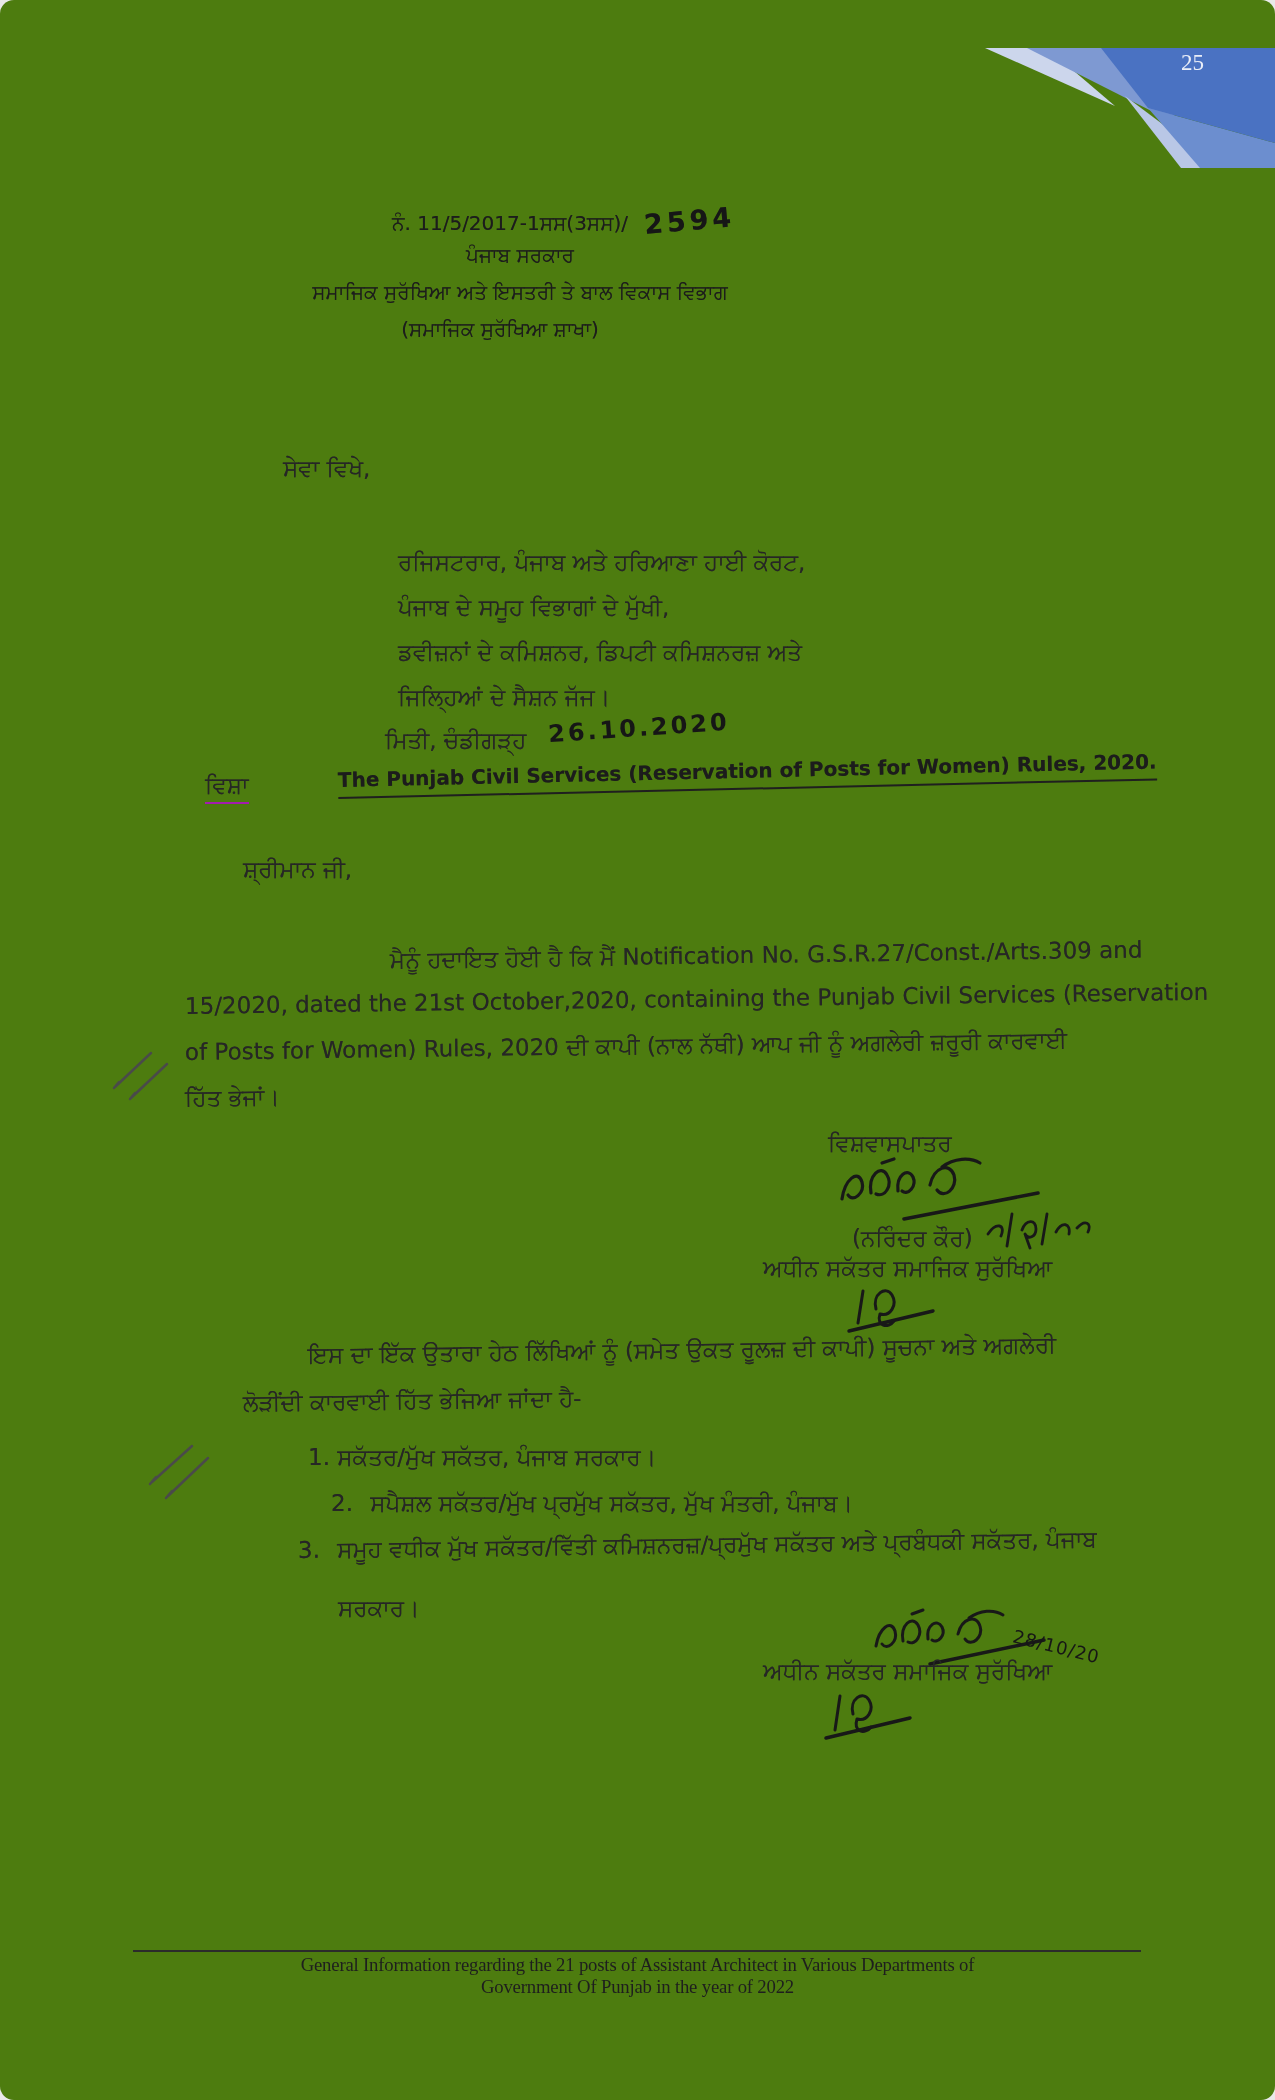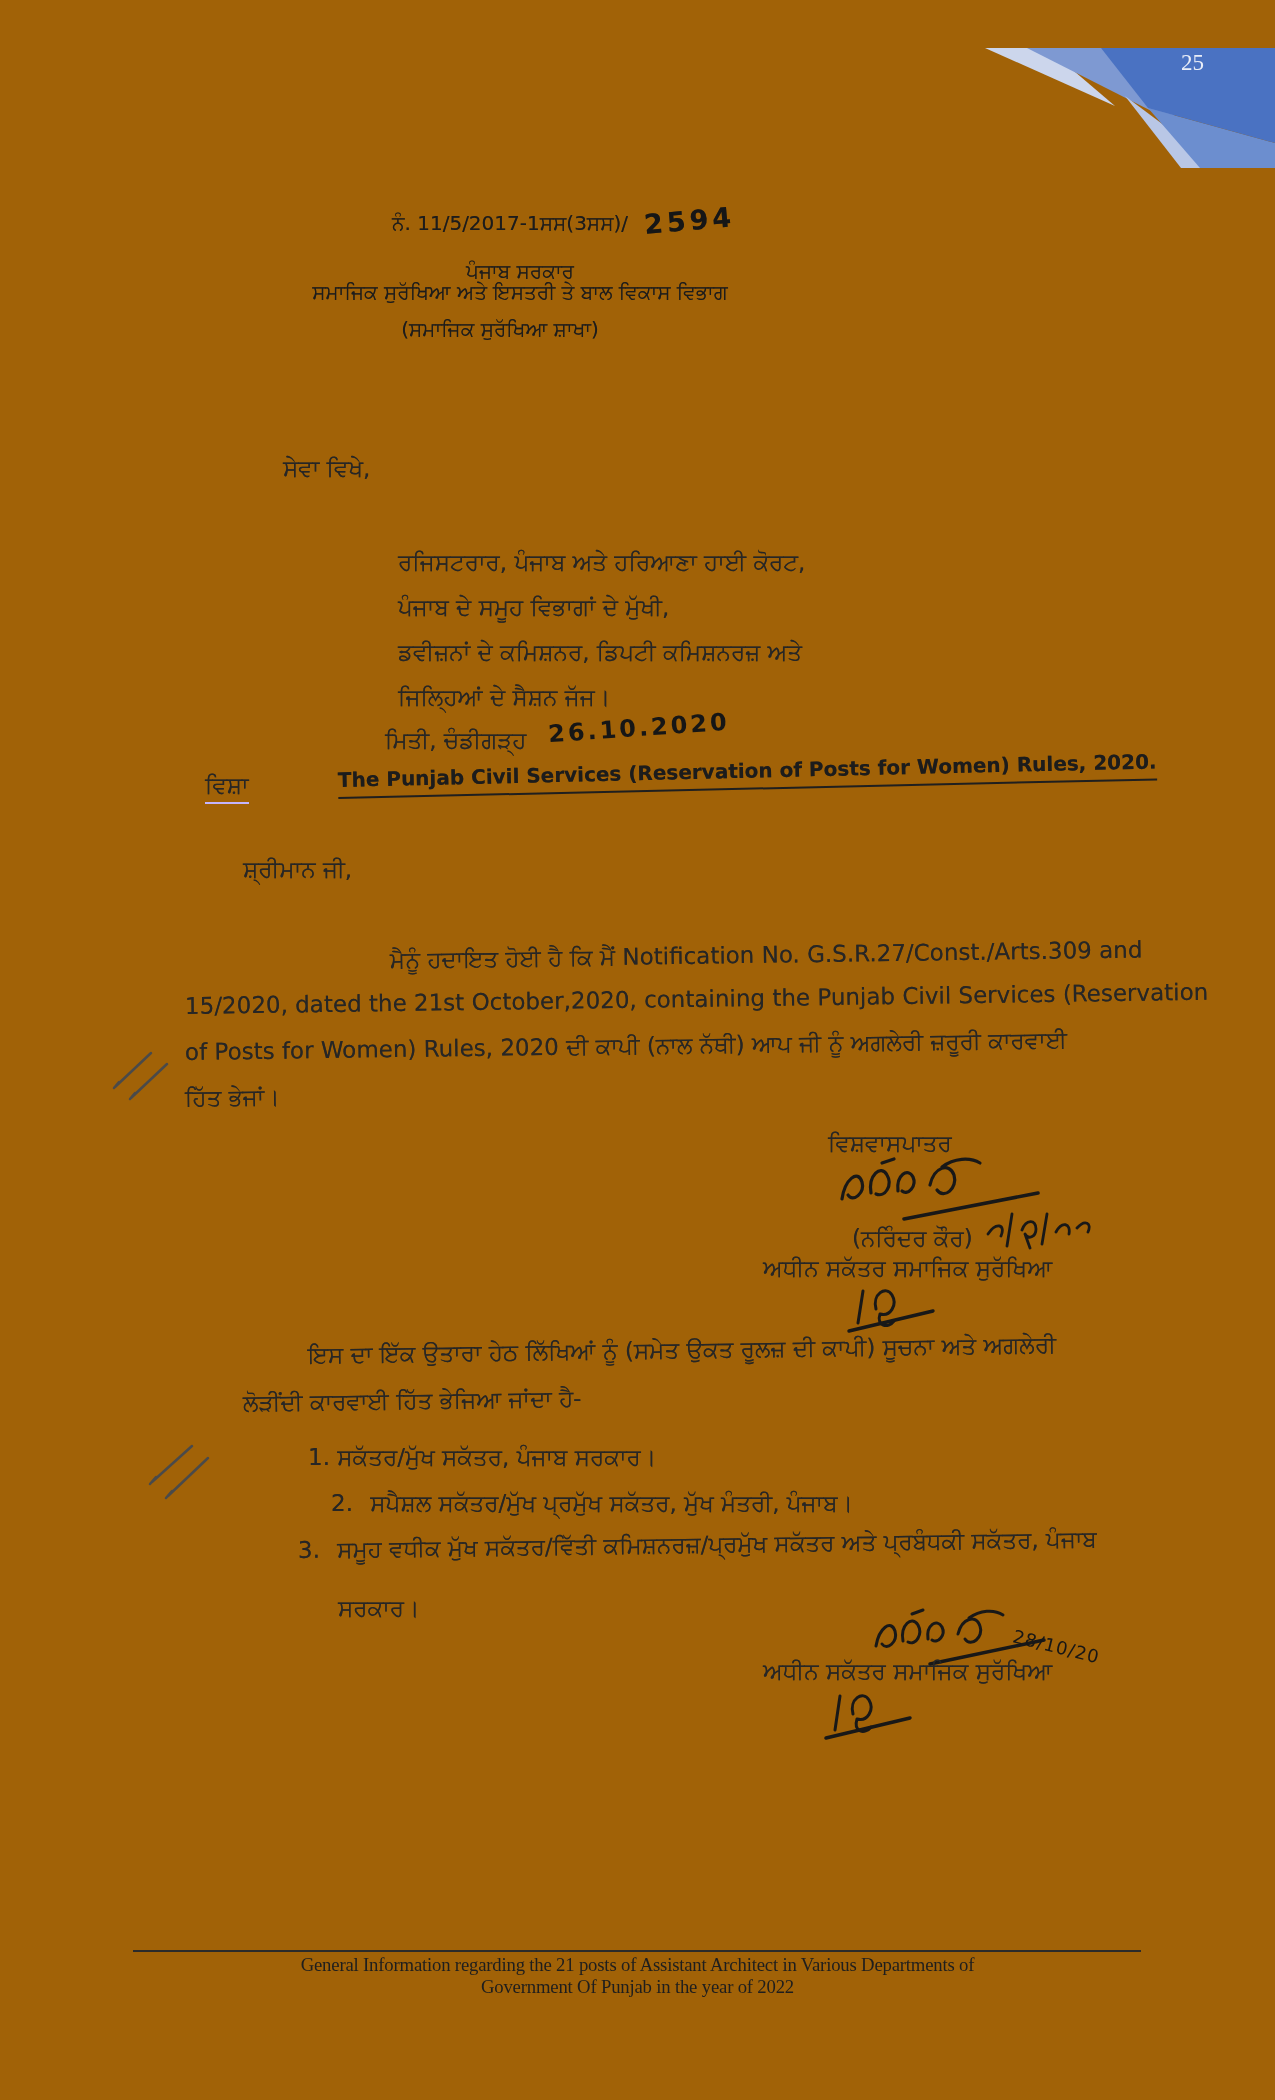--- a/index.html
+++ b/index.html
@@ -1,36 +1,36 @@
 <!DOCTYPE html>
 <html><head>
 <meta charset="utf-8">
 <style>
   html,body{margin:0;padding:0;background:#e9e9e9;}
   .page{
     position:relative; width:1275px; height:2100px; margin:0 auto;
-    background:#a16207; overflow:hidden;
-    font-family:"Liberation Serif", serif; color:#222;
+    background:#4d7c0f; overflow:hidden;
+    font-family:"Liberation Serif", serif; color:#222;border-radius:14px;
   }
   .pa{position:absolute; white-space:nowrap;}
   .title{
     font-family:"Liberation Serif", serif; font-weight:bold;
     font-size:28px; color:#1d1d1d; letter-spacing:.2px;
   }
   
   .guru{
     font-family:"DejaVu Sans", sans-serif; font-size:23px; color:#262626;
     text-shadow:0 0 .5px rgba(35,35,35,.65);
   }
   .typed{
     font-family:"DejaVu Sans", sans-serif; font-size:20px; color:#1c1c1c;
     text-shadow:0 0 .4px rgba(30,30,30,.6);
   }
   .subject-underline{border-bottom:2px solid #1f1f1f; padding-bottom:5px;}
-  .label-underline{border-bottom:2px solid #c4b5fd; padding-bottom:3px;}
+  .label-underline{border-bottom:2px solid #a21caf; padding-bottom:3px;}
   .hand{
     font-family:"DejaVu Sans", sans-serif; color:#161616; font-weight:bold;
   }
   .tilt1{transform:rotate(-1.3deg); transform-origin:left center;}
   .tilt2{transform:rotate(-.8deg); transform-origin:left center;}
   .recipients div{line-height:45px;}
   .footer-text{
     font-family:"Liberation Serif", serif; font-size:19.5px; color:#1e1e1e;
     letter-spacing:-.2px;
   }
@@ -53,21 +53,21 @@
     <polygon points="163,60 290,95 290,120 215,120" fill="#6c8ecf"></polygon>
     <polygon points="116,0 290,0 290,95 163,60" fill="#4a72c2"></polygon>
   </svg>
   <div class="pa pgnum" style="left:1181px; top:50px;">25</div>
 
 
   <div class="pa typed" style="left:392px; top:205px;">
     <span>ਨੰ. 11/5/2017-1ਸਸ(3ਸਸ)/</span>
     <span class="hand" style="display:inline-block; font-size:27px; letter-spacing:4px; margin-left:10px; transform:rotate(-5deg);">2594</span>
   </div>
-  <div class="pa typed" style="left:370px; top:243px; width:300px; text-align:center;margin-top:16px;">ਪੰਜਾਬ ਸਰਕਾਰ</div>
+  <div class="pa typed" style="left:370px; top:243px; width:300px; text-align:center;">ਪੰਜਾਬ ਸਰਕਾਰ</div>
   <div class="pa typed" style="left:270px; top:280px; width:500px; text-align:center;">ਸਮਾਜਿਕ ਸੁਰੱਖਿਆ ਅਤੇ ਇਸਤਰੀ ਤੇ ਬਾਲ ਵਿਕਾਸ ਵਿਭਾਗ</div>
   <div class="pa typed" style="left:350px; top:317px; width:300px; text-align:center;">(ਸਮਾਜਿਕ ਸੁਰੱਖਿਆ ਸ਼ਾਖਾ)</div>
 
   <div class="pa guru" style="left:283px; top:455px;">ਸੇਵਾ ਵਿਖੇ,</div>
   <div class="pa guru recipients" style="left:398px; top:540px;">
     <div>ਰਜਿਸਟਰਾਰ, ਪੰਜਾਬ ਅਤੇ ਹਰਿਆਣਾ ਹਾਈ ਕੋਰਟ,</div>
     <div>ਪੰਜਾਬ ਦੇ ਸਮੂਹ ਵਿਭਾਗਾਂ ਦੇ ਮੁੱਖੀ,</div>
     <div>ਡਵੀਜ਼ਨਾਂ ਦੇ ਕਮਿਸ਼ਨਰ, ਡਿਪਟੀ ਕਮਿਸ਼ਨਰਜ਼ ਅਤੇ</div>
     <div>ਜਿਲ੍ਹਿਆਂ ਦੇ ਸੈਸ਼ਨ ਜੱਜ।</div>
   </div>

